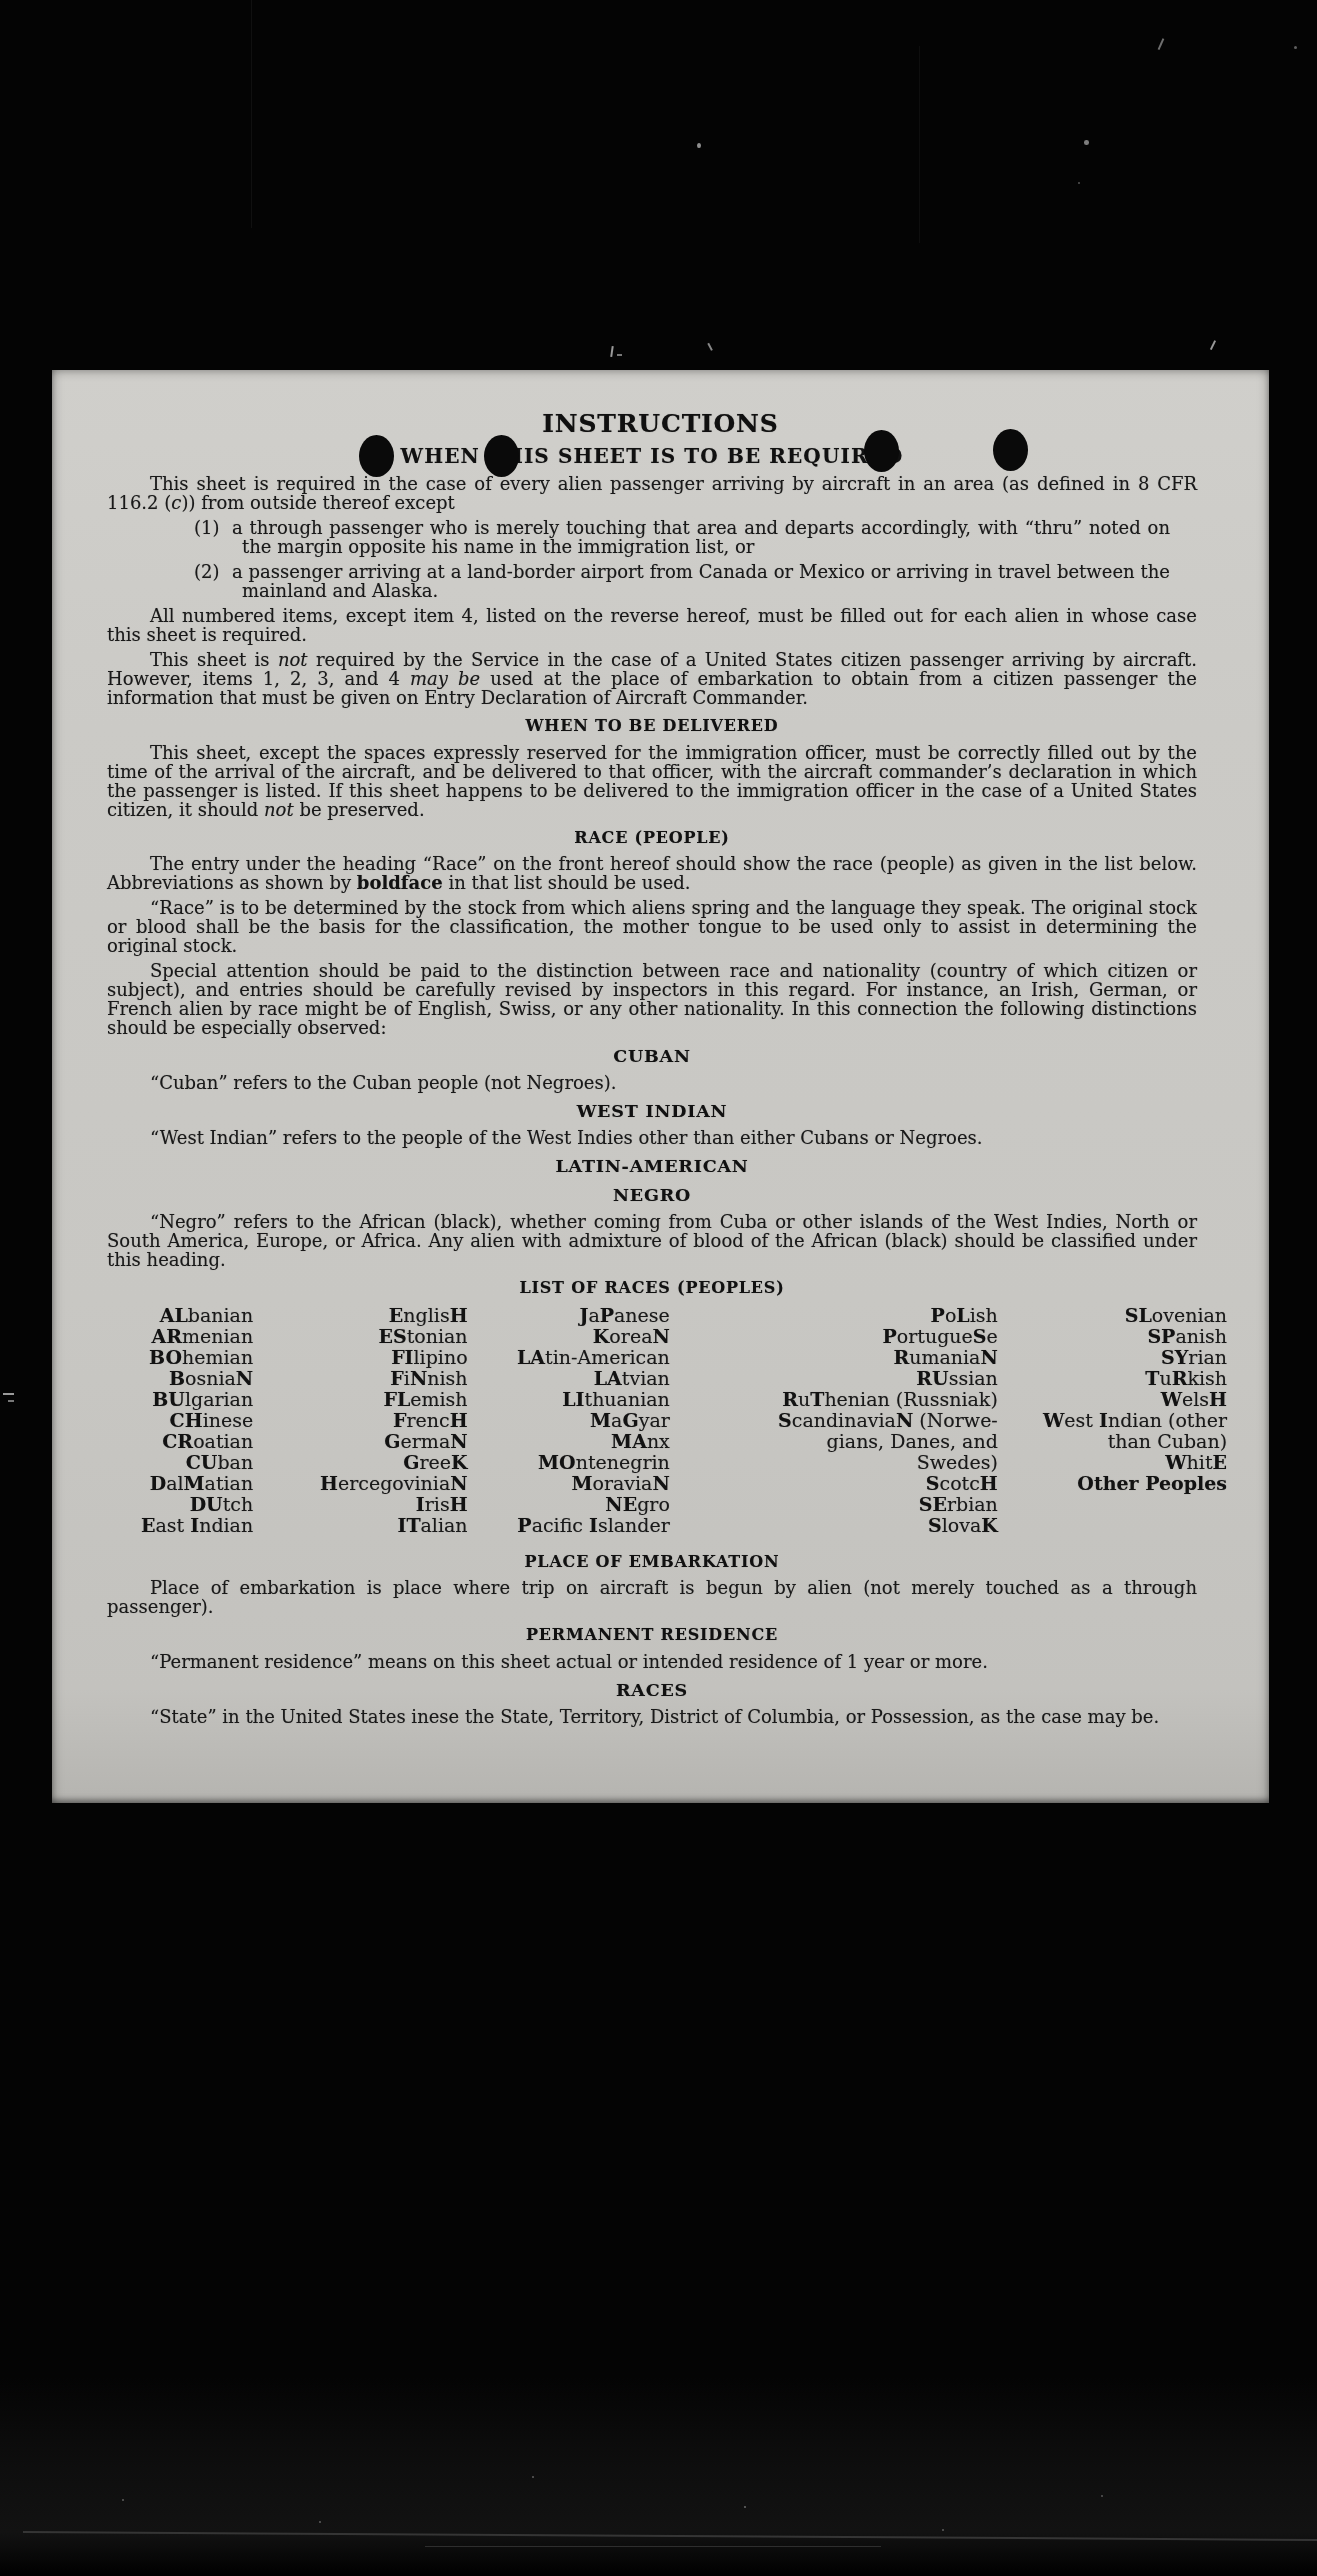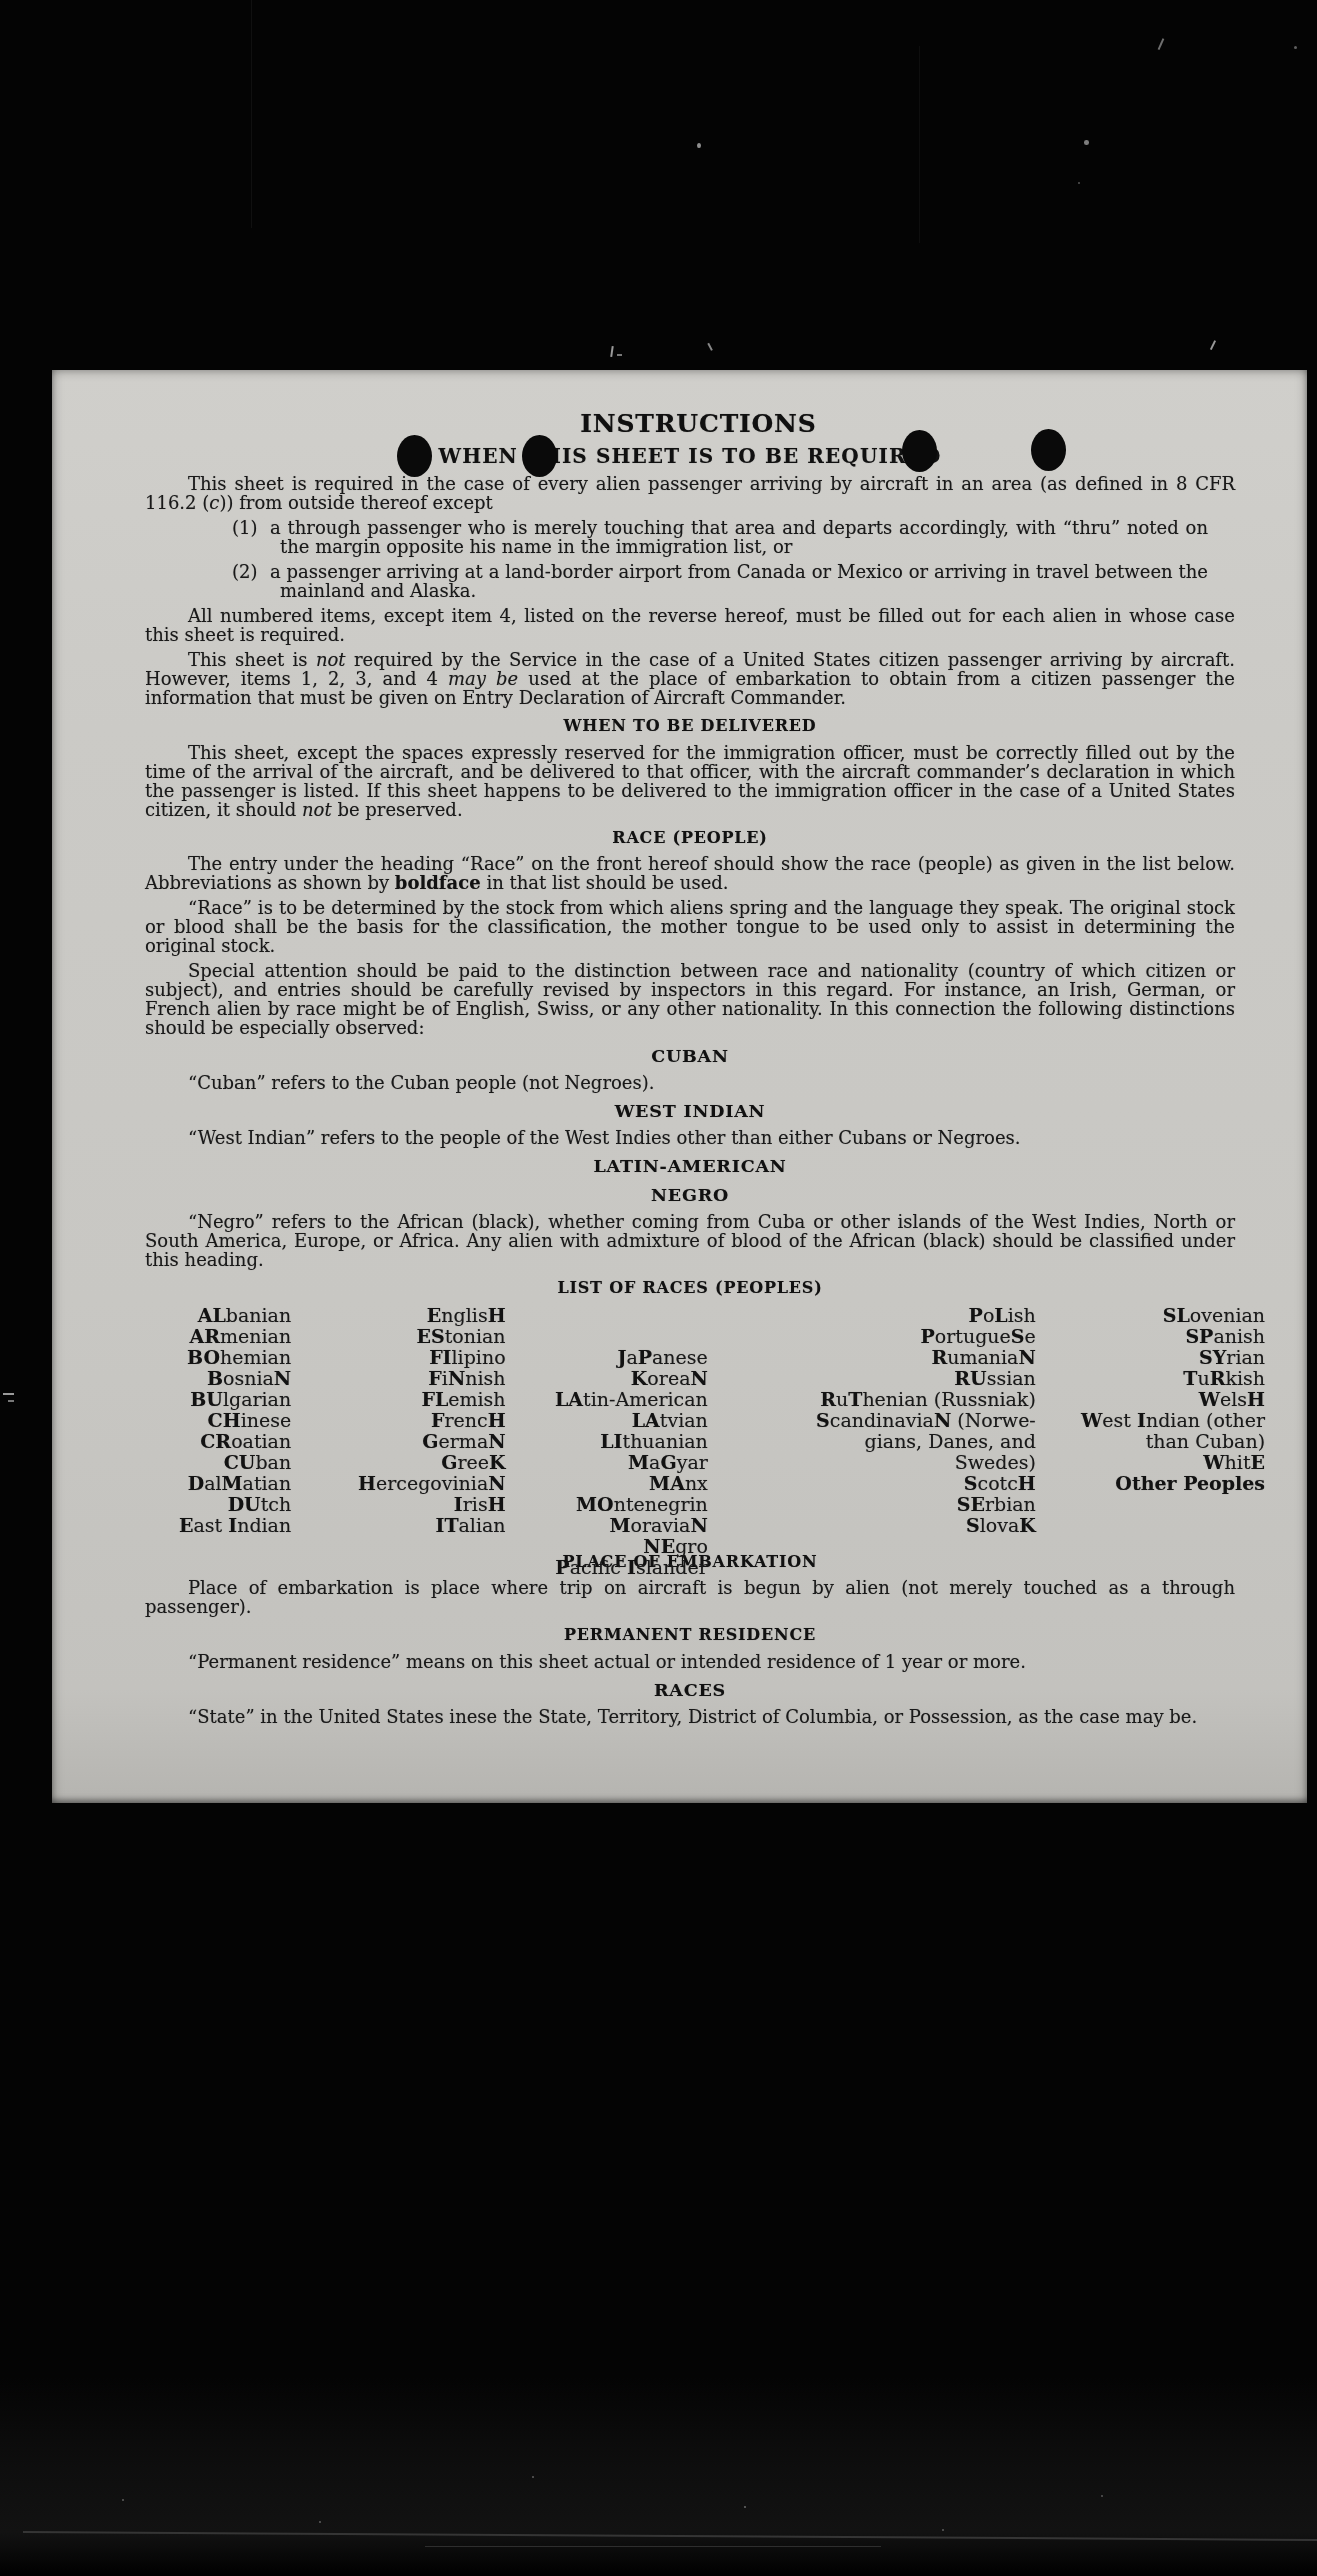--- a/index.html
+++ b/index.html
@@ -15,21 +15,20 @@
     position:absolute;
     left:52px;top:370px;
     width:1217px;height:1433px;
     background:linear-gradient(180deg,#d0cfcb 0%,#cbcac6 25%,#c8c7c3 65%,#c3c2be 92%,#b5b4b0 100%);
     box-shadow:
       inset 0 -5.3px 6.8px -2.3px rgba(0,0,0,.45),
       inset 0 6.8px 10.6px -6px rgba(0,0,0,.30),
       inset 7.6px 0 12px -7.6px rgba(0,0,0,.35),
       inset -7.6px 0 12px -7.6px rgba(0,0,0,.35);
     color:#191919;
-    padding-left:38px;
   }
   .page-inner{position:relative;width:100%;height:100%;}
   
   .hole{
     position:absolute;width:35px;height:42px;
     background:#0a0a0a;border-radius:50%;
   }
   .hole.h1{left:307px;top:23.5px;}
   .hole.h2{left:432px;top:23.5px;}
   .hole.h3{left:812px;top:19px;}
@@ -73,21 +72,21 @@
   
   .races{
     position:relative;
     height:237px;
     margin:6.8px 0 10px;
     font-size:19px;line-height:21px;
   }
   .races-col{position:absolute;top:0;white-space:nowrap;}
   .races-col.c1{left:34px;}
   .races-col.c2{left:213px;}
-  .races-col.c3{left:410px;margin-top:42px;}
+  .races-col.c3{left:410px;}
   .races-col.c4{left:623px;margin-left:48px;}
   .races-col.c5{left:936px;}
   .race-line{height:21px;text-align:right;}
   .race-line.cont{padding-left:20px;}
   
   .artifact{position:absolute;pointer-events:none;}
   .bottom-band{
     position:absolute;left:0;top:2377px;width:1318px;height:199px;
     background:linear-gradient(180deg,rgba(20,20,20,0) 0%,rgba(22,22,22,.55) 45%,rgba(24,24,24,.7) 78%,rgba(0,0,0,1) 100%);
   }

